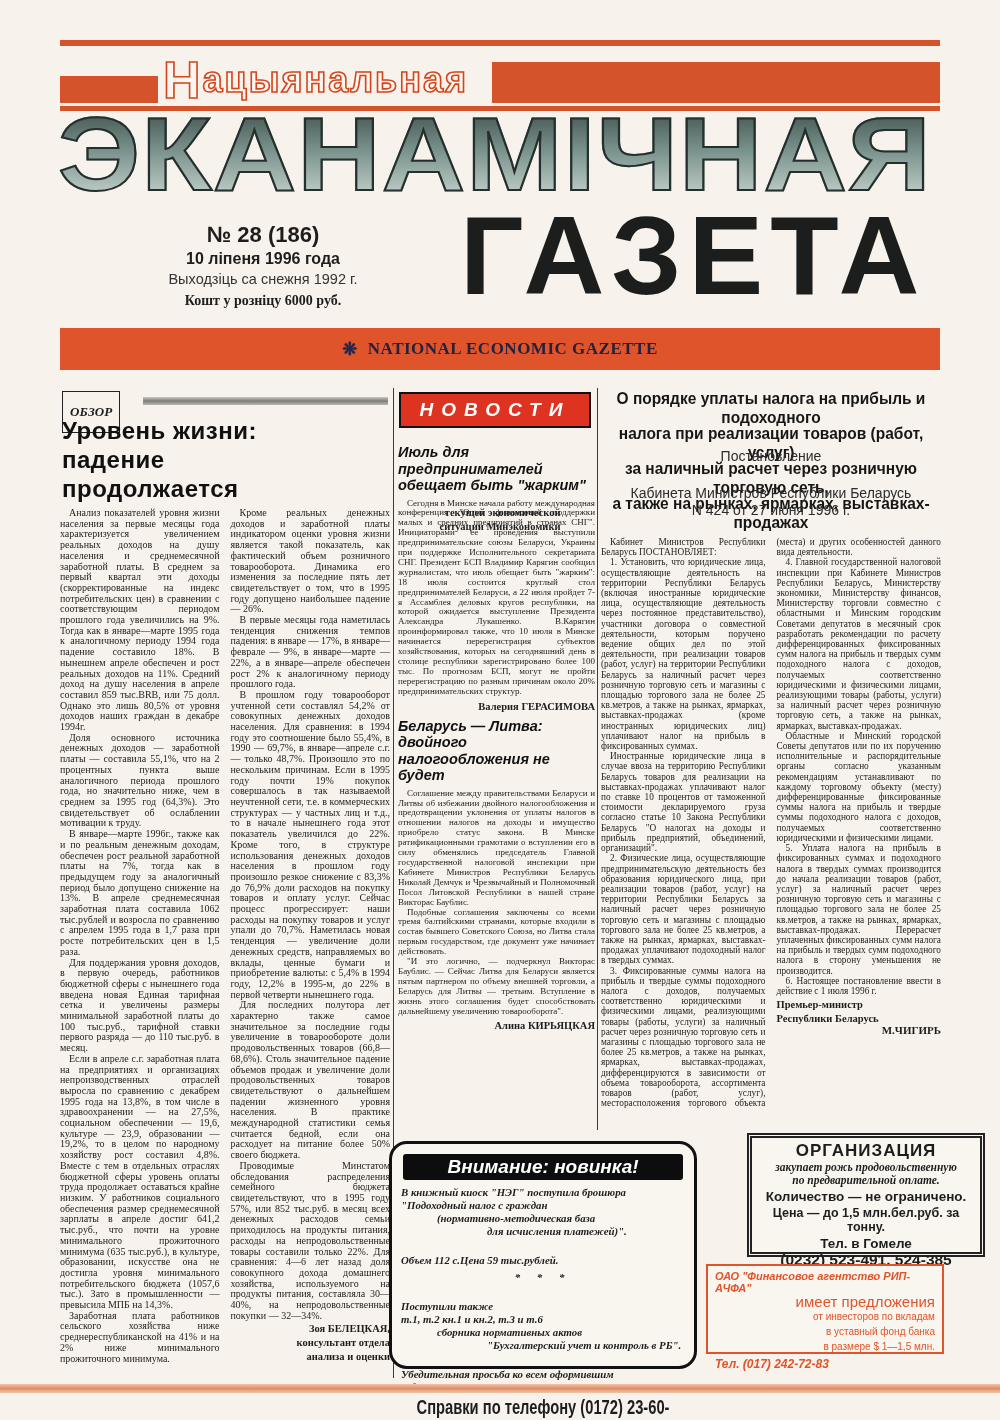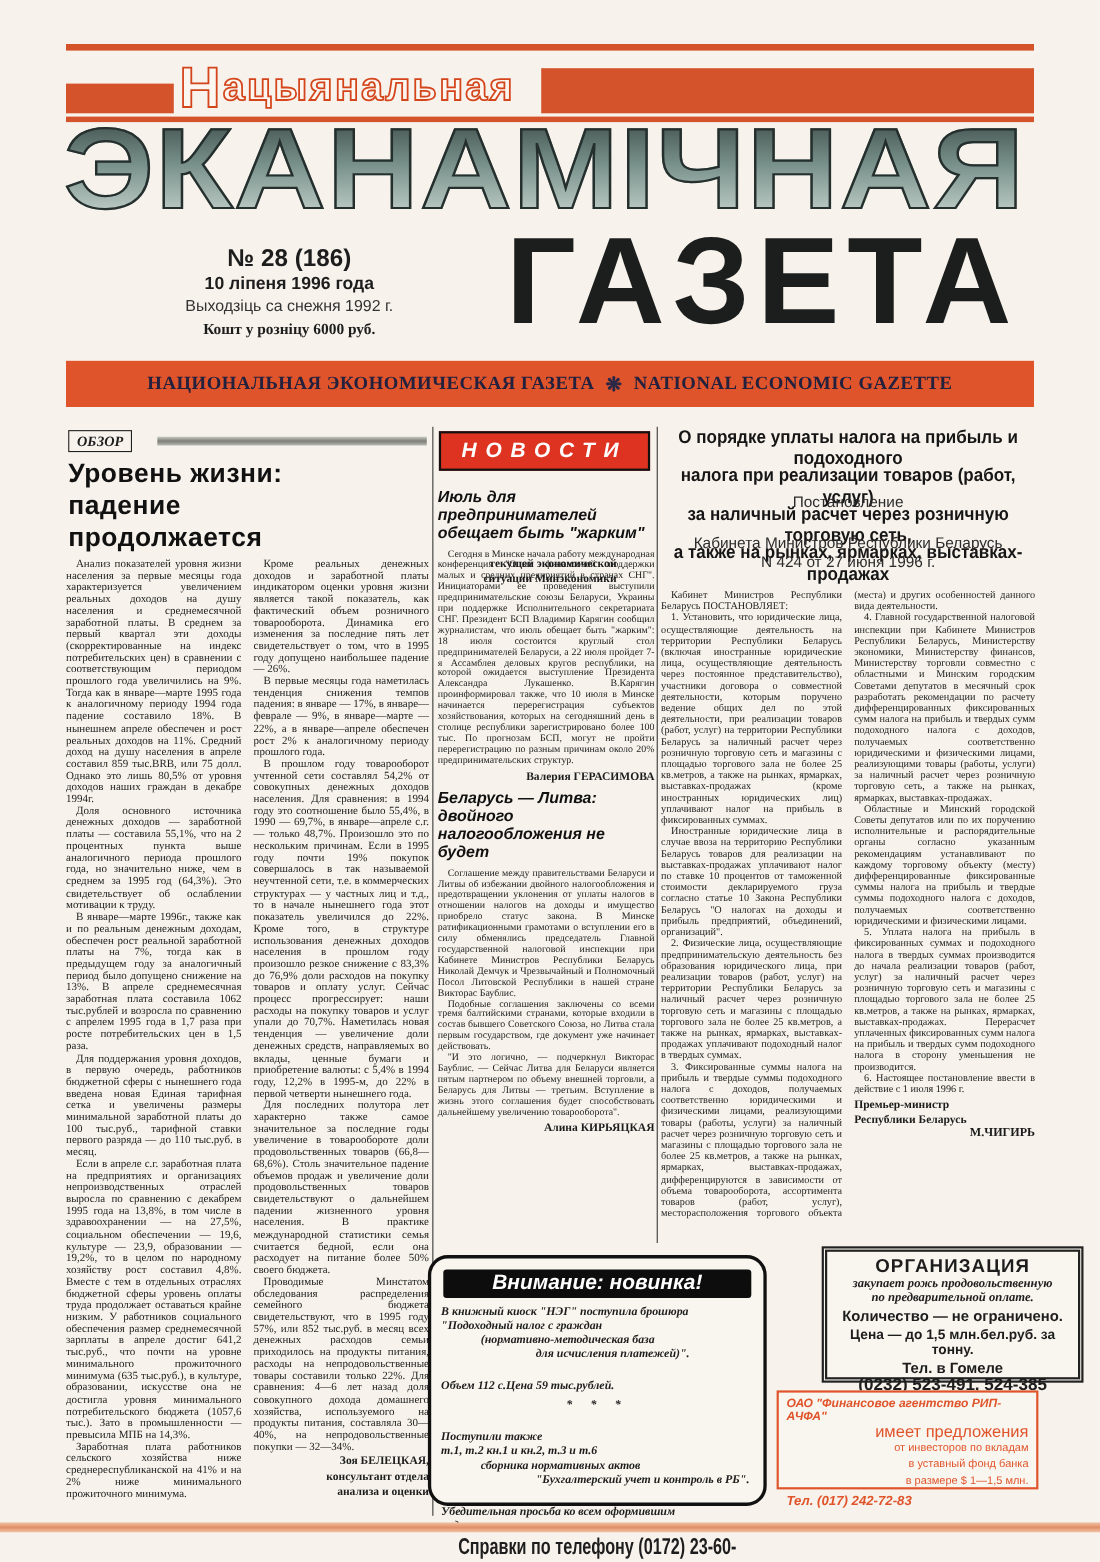--- a/index.html
+++ b/index.html
@@ -33,21 +33,21 @@
       font-family:"Liberation Serif",serif;font-weight:bold;font-size:17px;color:#23213d;
       letter-spacing:0.5px;}
   .flower{font-size:18px;color:#2a2846;}
 
   
   .vdiv{position:absolute;width:1px;background:#3a3a3a;}
   .bottom-rule{position:absolute;left:0;top:1384px;width:1000px;height:9px;
       background:linear-gradient(180deg,#f2c3a6 0%,#df8f67 50%,#f2c3a6 100%);}
 
   
-  .kicker{position:absolute;left:62px;top:391px;border:1.5px solid #222;padding:1px 7px;
+  .kicker{position:absolute;left:62px;top:391px;border:1.5px solid #222;padding:12px 7px;
       font-style:italic;font-weight:bold;font-size:13px;background:#f7f3ec;}
   .kicker-rule{position:absolute;left:143px;top:397px;width:245px;height:8px;
       background:linear-gradient(180deg,#c9c9c4 0%,#7e7e78 50%,#b9b9b4 100%);}
   .review-title{position:absolute;left:62px;top:416px;width:270px;
       font-family:"Liberation Sans",sans-serif;font-weight:bold;font-size:24px;line-height:29px;
       letter-spacing:0.5px;color:#111;}
   .review-body{position:absolute;left:60px;top:508px;width:330px;height:868px;
       column-count:2;column-gap:11px;column-fill:auto;
       font-size:10px;line-height:10.7px;text-align:justify;}
   .review-body p,.decree-body p{margin:0;text-indent:9px;}
@@ -119,21 +119,20 @@
   <div class="redline" style="left:60px;top:106px;width:880px;height:5px;"></div>
   <div class="mast-title1">ЭКАНАМІЧНАЯ</div>
   <div class="mast-title2">ГАЗЕТА</div>
   <div class="issue-info">
     <div class="issue-number">№ 28 (186)</div>
     <div class="issue-date">10 ліпеня 1996 года</div>
     <div class="issue-since">Выходзіць са снежня 1992 г.</div>
     <div class="issue-price">Кошт у розніцу 6000 руб.</div>
   </div>
   <div class="banner">
-    <span>НАЦИОНАЛЬНАЯ ЭКОНОМИЧЕСКАЯ ГАЗЕТА</span>
     <span class="flower">❋</span>
     <span>NATIONAL ECONOMIC GAZETTE</span>
   </div>
 
   <div class="vdiv" style="left:393px;top:388px;height:990px;"></div>
   <div class="vdiv" style="left:597px;top:388px;height:742px;"></div>
 
   <div class="kicker">ОБЗОР</div>
   <div class="kicker-rule"></div>
   <div class="review-title">Уровень жизни: падение продолжается</div>

